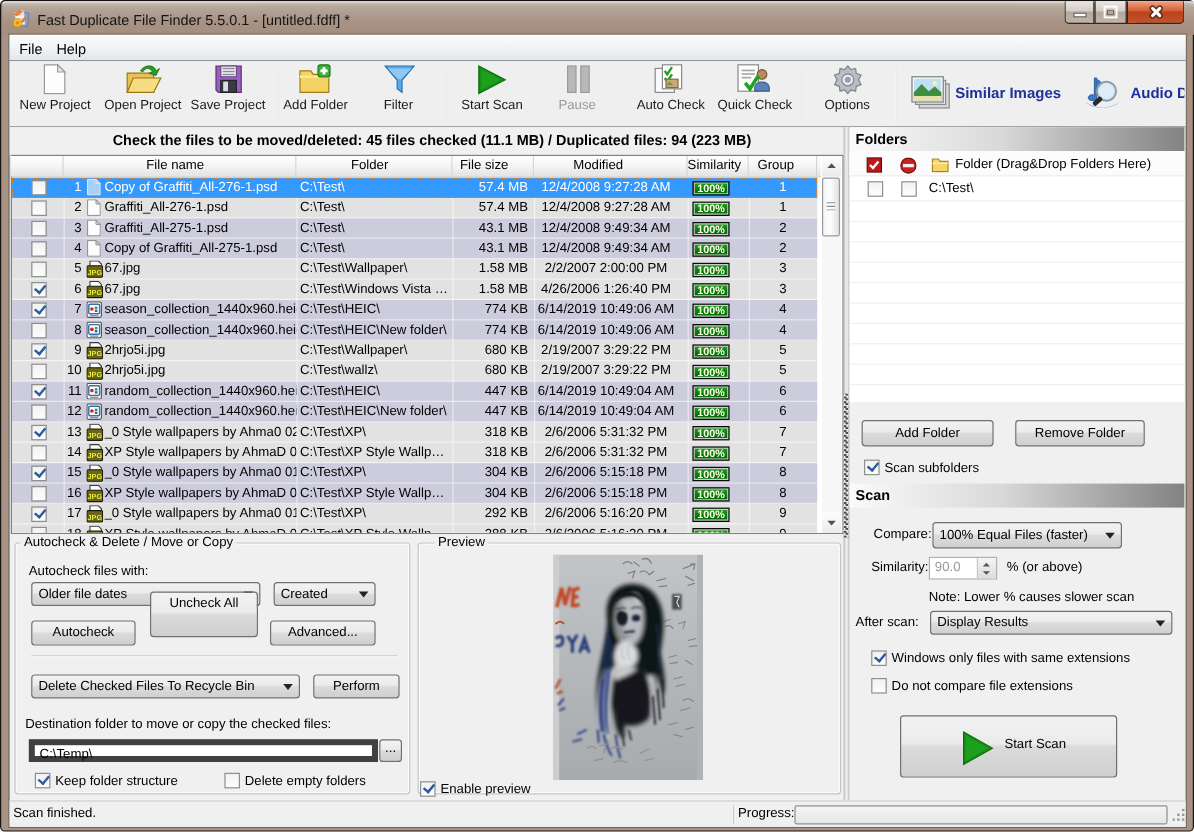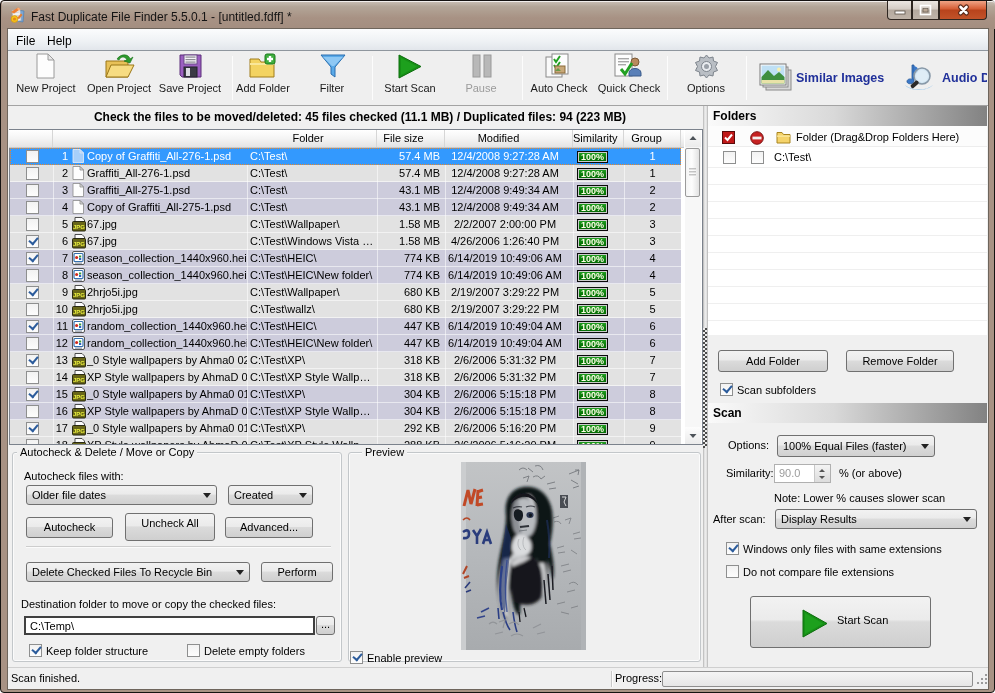--- a/index.html
+++ b/index.html
@@ -241,20 +241,21 @@
     <path d="M3 22 C10 28 24 28 31 22 C26 28 9 29 3 22 Z" fill="#7ab8e8"></path>
     <circle cx="20" cy="13" r="8" fill="#cfe4f2" fill-opacity="0.85" stroke="#8899a8" stroke-width="1.6"></circle>
     <circle cx="20" cy="13" r="6" fill="#e4f0f8" fill-opacity="0.7"></circle>
     <rect x="9" y="19" width="9" height="4" rx="1.6" transform="rotate(138 13 21)" fill="#2a2a2a"></rect>
   </svg>
   <div style="position:absolute;left:941px;top:70px;font-size:12.5px;font-weight:bold;color:#20309a;width:45px;overflow:hidden;white-space:nowrap">Audio Du</div>
   <div id="headline">Check the files to be moved/deleted: 45 files checked (11.1 MB) / Duplicated files: 94 (223 MB)</div>
   <div id="table"></div>
   <div id="thead">
       <div class="hcell" style="left:1px;width:43px"></div>
+      <div class="hcell" style="left:44px;width:194px;padding-right:7px">File name</div>
       <div class="hcell" style="left:238px;width:130px;padding-right:7px">Folder</div>
       <div class="hcell" style="left:368px;width:68px;padding-right:14px">File size</div>
       <div class="hcell" style="left:436px;width:128px;padding-right:20px">Modified</div>
       <div class="hcell" style="left:564px;width:51px;padding-right:7px">Similarity</div>
       <div class="hcell" style="left:615px;width:57px;padding-right:11px">Group</div>
     </div>
   <div id="rows">
   <div class="row sel" style="top:0px">
         <div class="cb rcb"></div>
         <div class="cell rnum">1</div>
@@ -726,21 +727,21 @@
       <div class="flrow-line" style="top:160px"></div>
       <div class="flrow-line" style="top:177px"></div>
       <div class="flrow-line" style="top:194px"></div>
     </div>
     <div id="addfolder" class="w7btn" style="position:absolute;line-height:20px">Add Folder</div>
     <div id="removefolder" class="w7btn" style="position:absolute;line-height:20px">Remove Folder</div>
     <div class="cb checked" style="left:12px;top:277px"></div>
     <div class="lbl" style="left:29px;top:278px">Scan subfolders</div>
     <div class="band" style="top:297px">Scan</div>
 
-    <div class="lbl" style="left:20px;top:333px">Options:</div>
+    <div class="lbl" style="left:20px;top:333px">Compare:</div>
     <div class="combo" style="left:69px;top:329px;width:158px;height:22px;line-height:20px">100% Equal Files (faster)<span class="arr"></span></div>
     <div class="lbl" style="left:18px;top:361px">Similarity:</div>
     <div id="spin" style="position:absolute;left:66px;top:358px;width:57px;height:19px;border:1px solid #b0b0b0;background:#fff">
       <span style="position:absolute;left:4px;top:2px;color:#9c9c9c;font-size:11px">90.0</span>
       <span style="position:absolute;right:0;top:0;width:16px;height:17px;border-left:1px solid #c8c8c8;background:linear-gradient(#f4f4f4,#dcdcdc)"></span>
       <svg style="position:absolute;right:3px;top:3px" width="10" height="12">
           <path d="M2 4 L5 1 L8 4 Z" fill="#555"></path>
           <path d="M2 8 L5 11 L8 8 Z" fill="#555"></path>
         </svg>
     </div>
@@ -760,27 +761,27 @@
       <span style="position:absolute;left:86px;top:17px;font-size:11px">Start Scan</span>
     </div>
   </div>
 
   <div class="gbox" style="left:11px;top:451px;width:330px;height:210px"></div>
   <div class="gbox-label" style="left:16px;top:445px">Autocheck &amp; Delete / Move or Copy</div>
   <div class="lbl" style="left:23px;top:469px">Autocheck files with:</div>
   <div class="combo" style="left:25px;top:484px;width:191px;height:20px;line-height:18px">Older file dates<span class="arr"></span></div>
   <div class="combo" style="left:227px;top:484px;width:85px;height:20px;line-height:18px">Created<span class="arr"></span></div>
   <div class="w7btn abs" style="left:25px;top:516px;width:87px;height:21px;line-height:19px">Autocheck</div>
-  <div class="w7btn abs" style="left:124px;top:512px;width:90px;height:28px;line-height:19px">Uncheck All</div>
+  <div class="w7btn abs" style="left:124px;top:492px;width:90px;height:38px;line-height:19px">Uncheck All</div>
   <div class="w7btn abs" style="left:224px;top:516px;width:88px;height:21px;line-height:19px">Advanced...</div>
   <div class="abs" style="left:25px;top:545px;width:305px;height:2px;border-top:1px solid #cdcdcd;border-bottom:1px solid #fbfbfb"></div>
   <div class="combo" style="left:25px;top:561px;width:224px;height:20px;line-height:18px">Delete Checked Files To Recycle Bin<span class="arr"></span></div>
   <div class="w7btn abs" style="left:260px;top:561px;width:72px;height:20px;line-height:18px">Perform</div>
   <div class="lbl" style="left:20px;top:597px">Destination folder to move or copy the checked files:</div>
-  <div class="abs" style="left:23px;top:615px;width:291px;height:19px;border:2px solid #404040;background:#fff;font-size:11px;line-height:17px;padding-left:4px">C:\Temp\</div>
+  <div class="abs" style="left:23px;top:615px;width:291px;height:19px;border:5px solid #404040;background:#fff;font-size:11px;line-height:17px;padding-left:4px">C:\Temp\</div>
   <div class="w7btn abs" style="left:315px;top:615px;width:19px;height:19px;line-height:15px">...</div>
   <div class="cb checked" style="left:28px;top:643px"></div>
   <div class="lbl" style="left:45px;top:644px">Keep folder structure</div>
   <div class="cb" style="left:186px;top:643px"></div>
   <div class="lbl" style="left:203px;top:644px">Delete empty folders</div>
 
   <div class="gbox" style="left:347px;top:451px;width:353px;height:210px"></div>
   <div class="gbox-label" style="left:361px;top:445px">Preview</div>
   <div id="previewimg">
   <svg width="125" height="188" viewBox="0 0 125 188">

